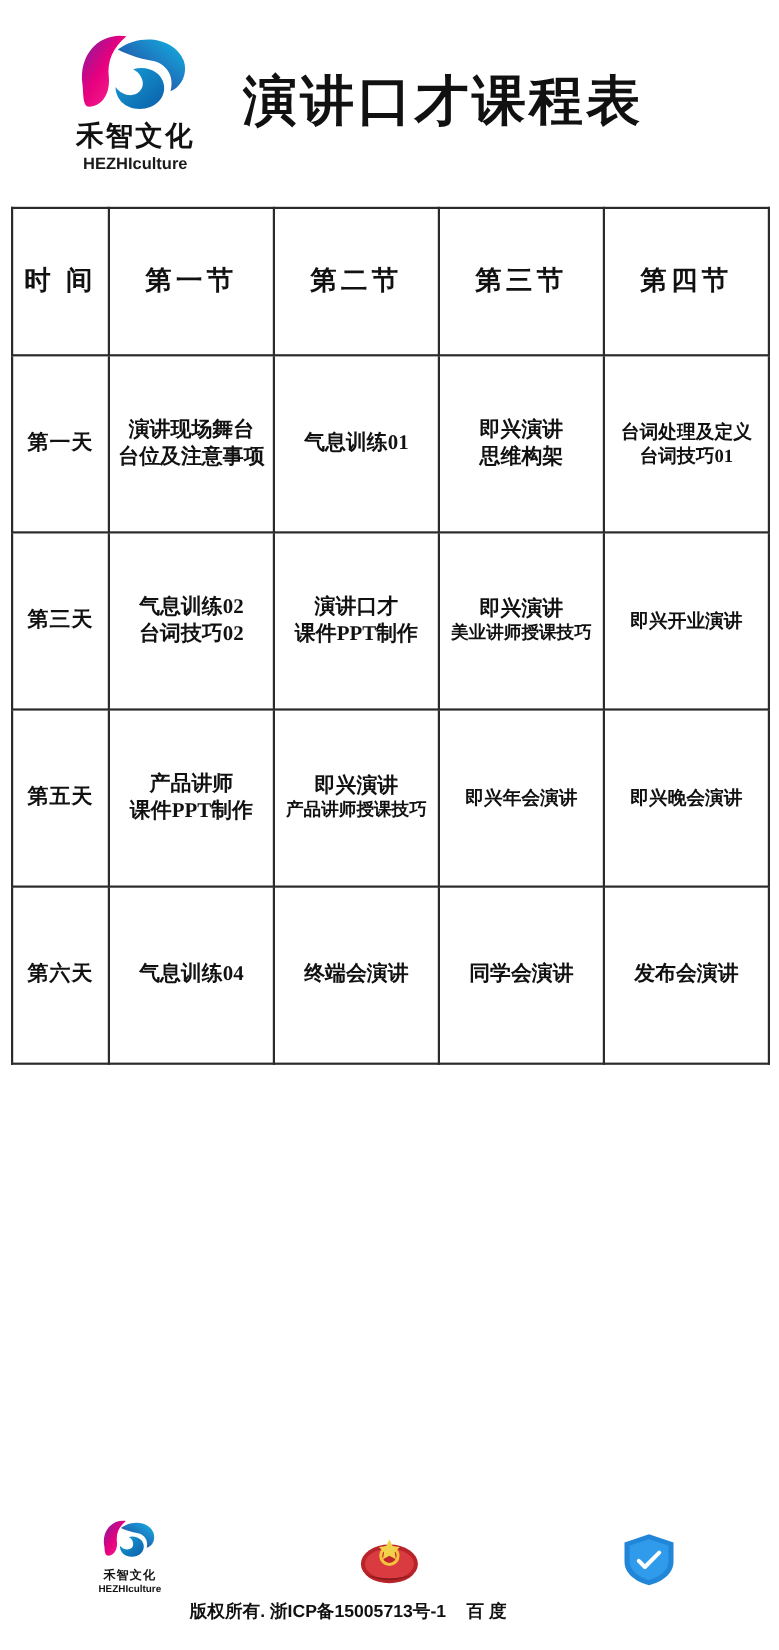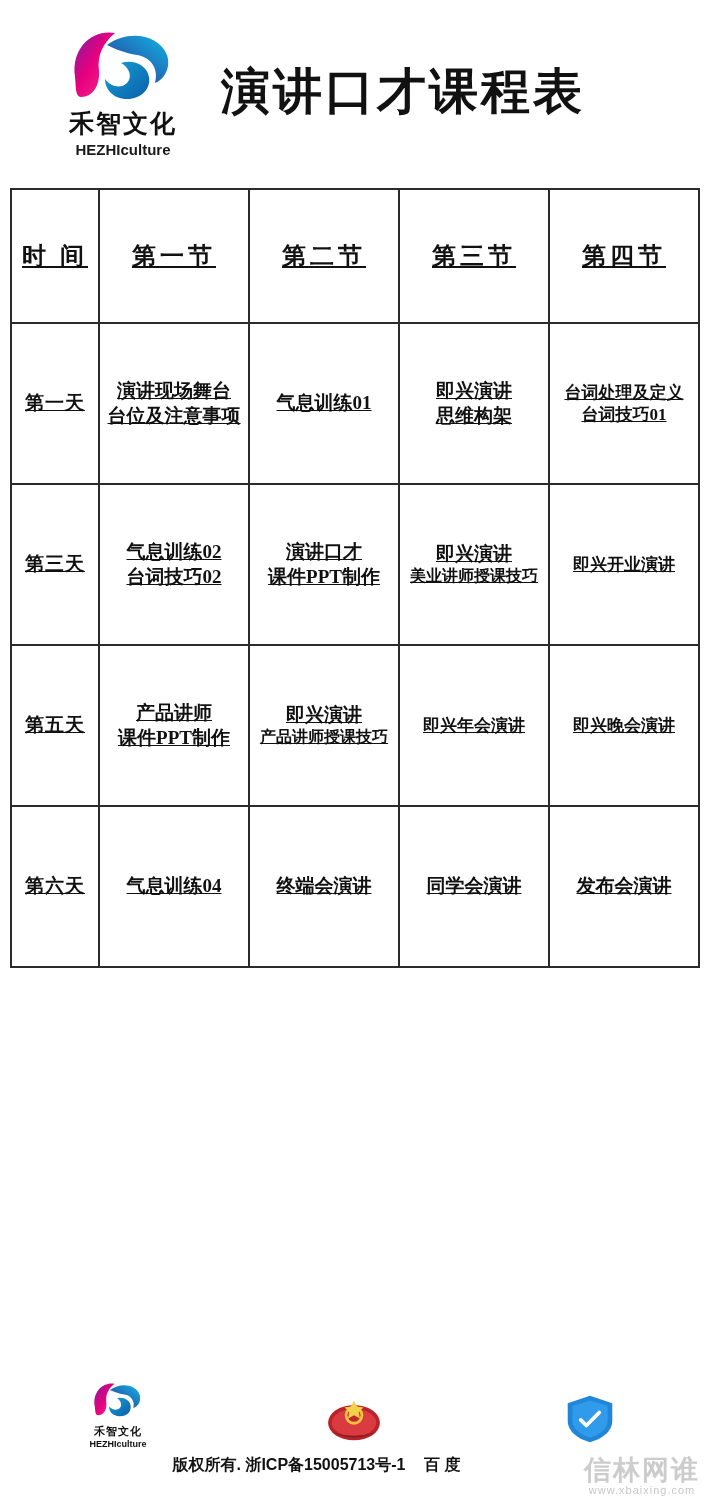--- a/index.html
+++ b/index.html
@@ -73,21 +73,20 @@
     background: #fff;
   }
   table.schedule td, table.schedule th {
     border: 2px solid #2b2b2b;
     text-align: center;
     vertical-align: middle;
     padding: 2px 2px;
     font-weight: bold;
     color: #111;
     line-height: 1.28;
-    text-decoration: underline;
   }
   table.schedule thead th {
     height: 128px;
     font-size: 24px;
     letter-spacing: 4px;
   }
   table.schedule tbody td {
     height: 155px;
     font-size: 19px;
   }
@@ -357,17 +356,13 @@
         <path d="M20 29 l6 6 14-14" stroke="#ffffff" stroke-width="4" fill="none" stroke-linecap="round" stroke-linejoin="round"></path>
       </svg>
     </div>
   </div>
 
   <div class="footer-text">
     <div class="ft a">版权所有. 浙ICP备15005713号-1</div>
     <div class="ft c">百 度</div>
   </div>
 
-  <div class="watermark">
-    <div class="wm-main">信林网谁</div>
-    <div class="wm-sub">www.xbaixing.com</div>
-  </div>
 </div>
 
 </body></html>

